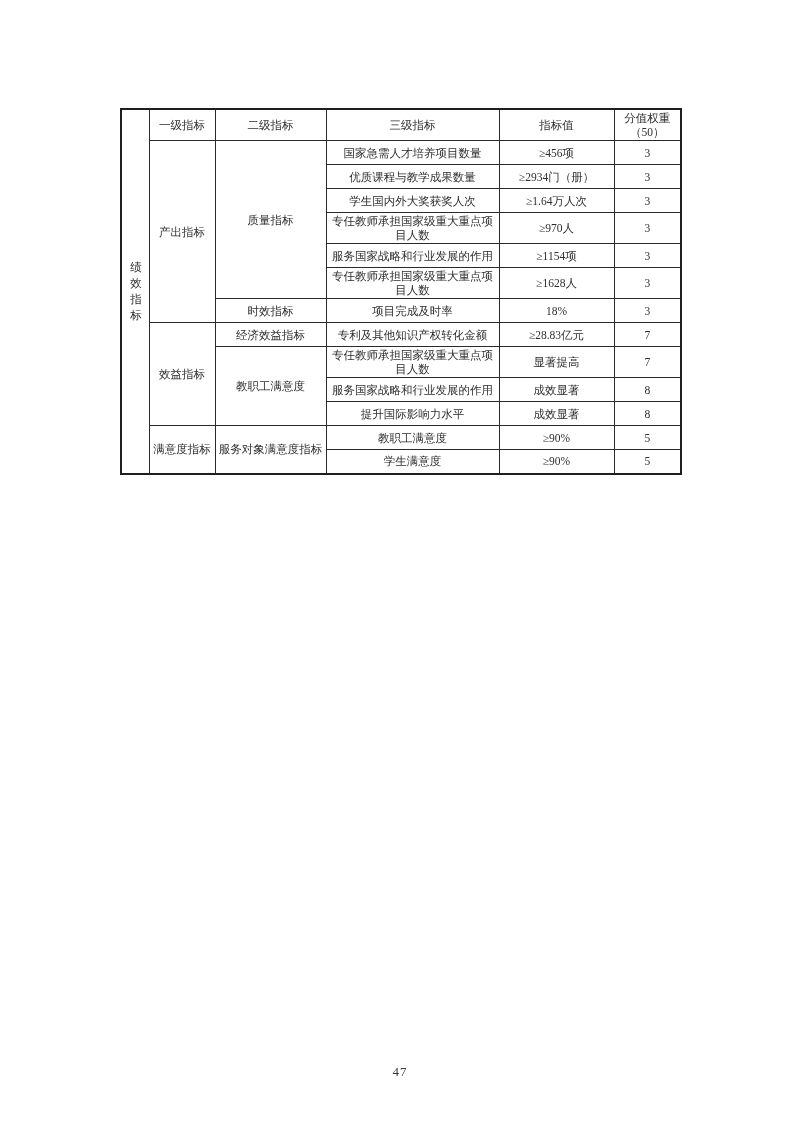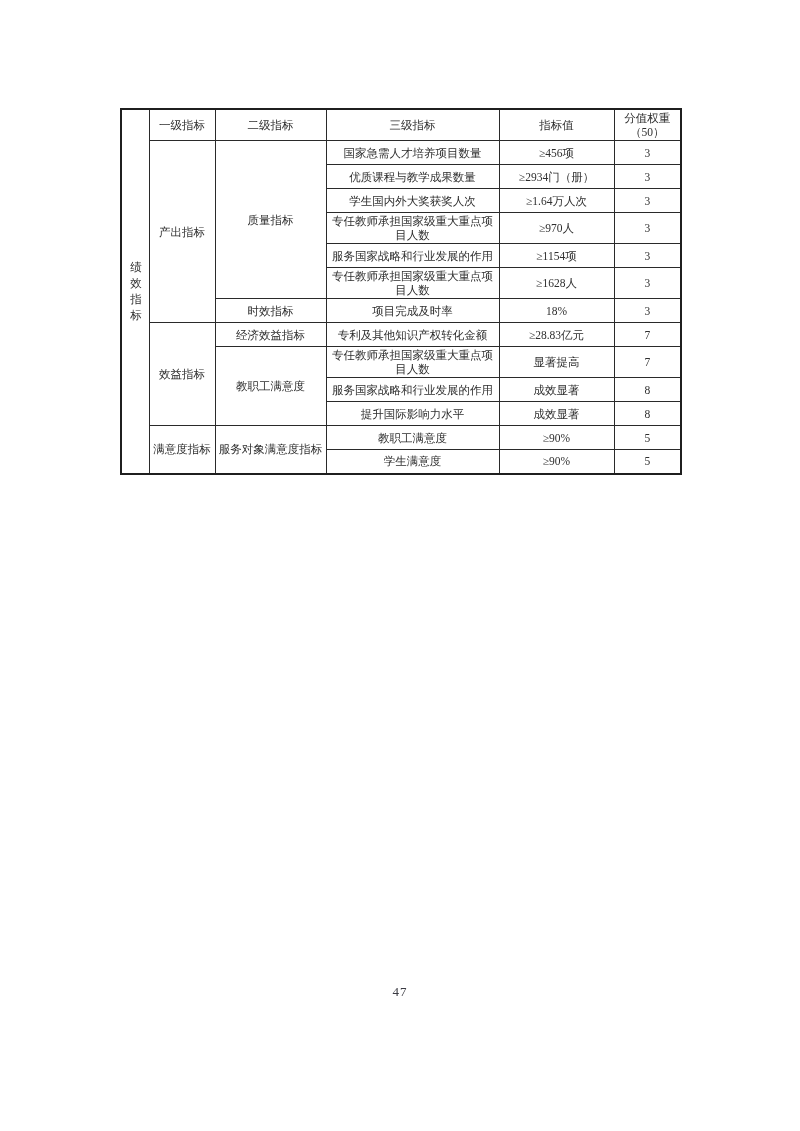--- a/index.html
+++ b/index.html
@@ -52,21 +52,21 @@
   }
   .vtext {
     width: 13px;
     margin: 0 auto;
     line-height: 16px;
     word-break: break-all;
     text-align: right;
   }
   .page-number {
     position: absolute;
-    top: 984px;
+    top: 1064px;
     left: 0;
     width: 100%;
     text-align: center;
     font-size: 13px;
     color: #3a3a42;
     letter-spacing: 1px;
   }
 </style>
 </head>
 <body>

